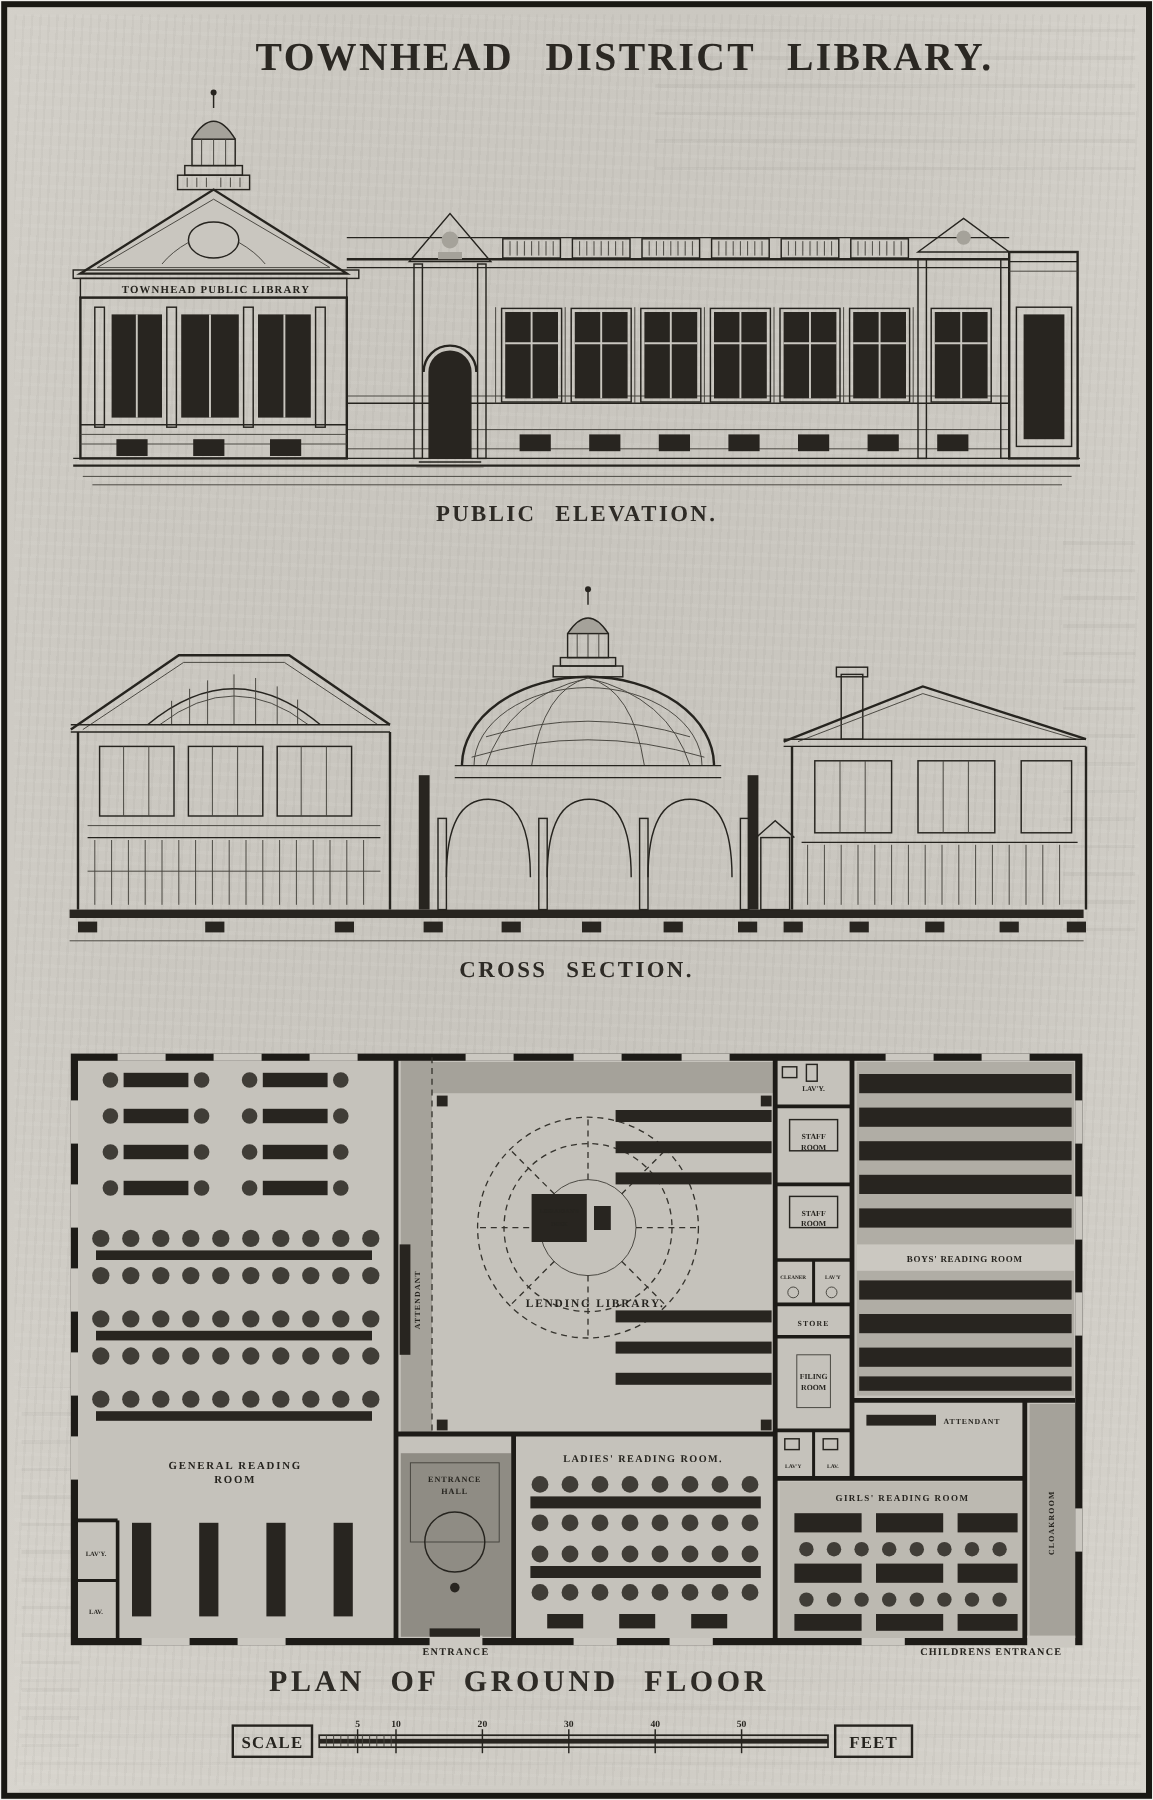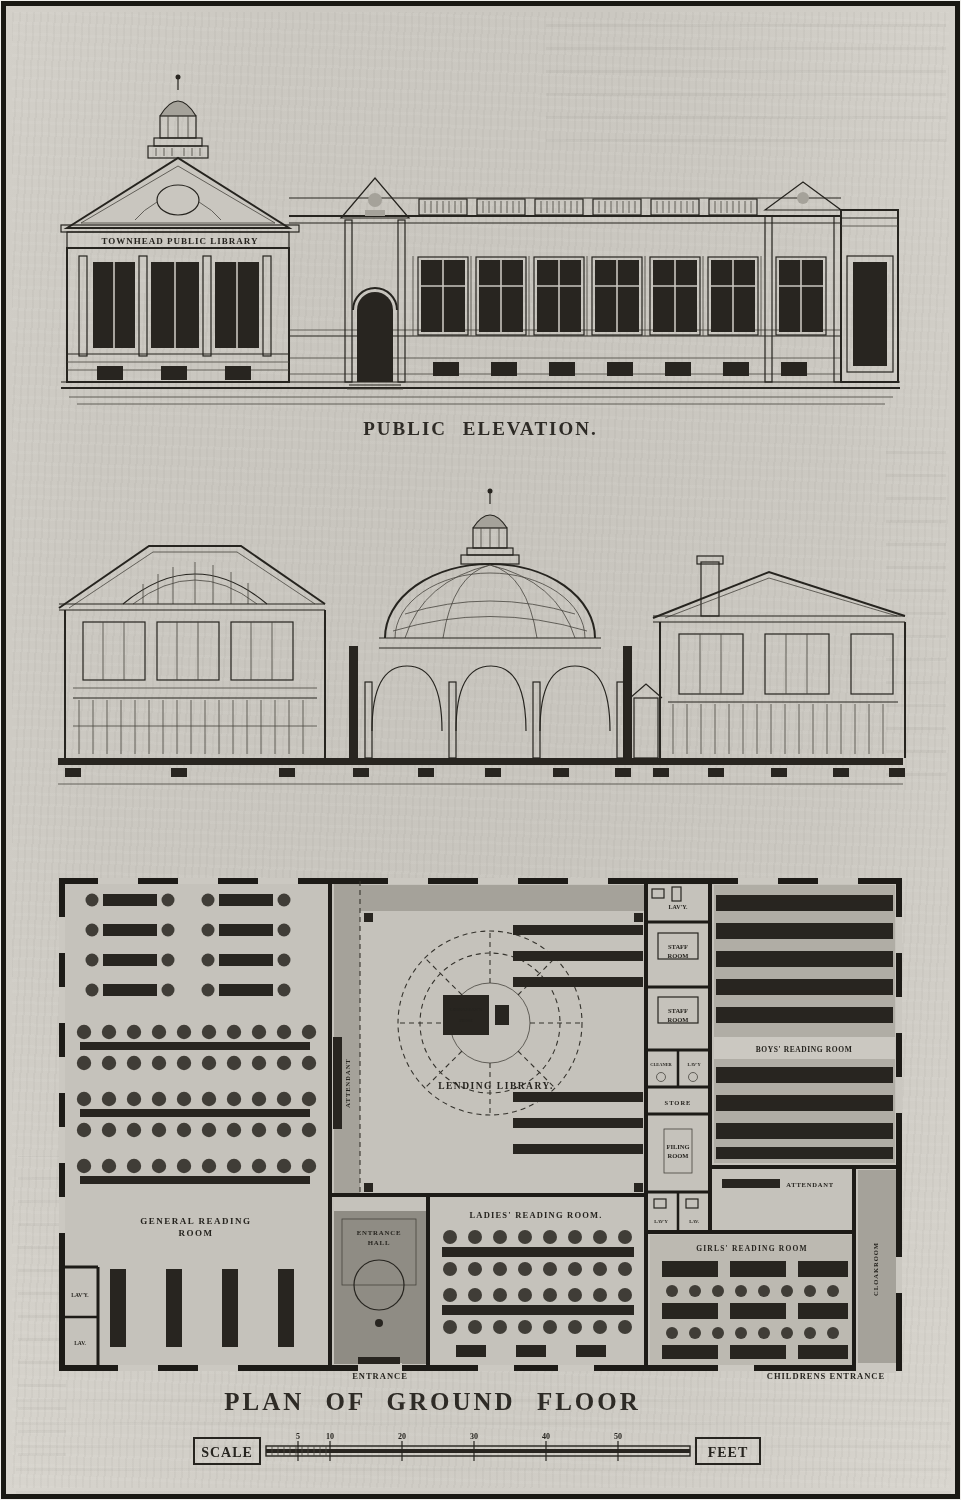--- a/index.html
+++ b/index.html
@@ -36,20 +36,21 @@
 
 <div class="page">
  <div class="frame">
   <div class="tex"></div>
   <div class="bleed" style="left:540px;top:18px;width:400px;height:118px;"></div>
   <div class="bleed" style="left:880px;top:440px;width:60px;height:330px;"></div>
   <div class="bleed" style="left:12px;top:1150px;width:48px;height:300px;"></div>
   <div class="bleed" style="left:10px;top:1392px;width:935px;height:96px;opacity:.4;"></div>
  </div>
 
+ <div class="title">TOWNHEAD DISTRICT LIBRARY.</div>
 
  <svg style="left:53px;top:70px;" width="855" height="344" viewBox="0 0 855 344">
   <defs>
    <g id="win">
      <rect x="-3" y="-3" width="50" height="78" class="ln"></rect>
      <rect x="0" y="0" width="44" height="72" class="dk"></rect>
      <line x1="22" y1="0" x2="22" y2="72" stroke="#c9c6bf" stroke-width="1.6"></line>
      <line x1="0" y1="26" x2="44" y2="26" stroke="#c9c6bf" stroke-width="1.6"></line>
    </g>
    <g id="bal">
@@ -322,20 +323,21 @@
           <line x1="760" y1="218" x2="760" y2="268"></line>
           <line x1="774" y1="218" x2="774" y2="268"></line>
     <line x1="788" y1="218" x2="788" y2="268"></line>
           <line x1="802" y1="218" x2="802" y2="268"></line>
           <line x1="816" y1="218" x2="816" y2="268"></line>
     <line x1="830" y1="218" x2="830" y2="268"></line>
    </g>
   </g>
  </svg>
 
+ <div class="cap cap2">CROSS SECTION.</div>
 
  <svg style="left:58px;top:877px;" width="845" height="505" viewBox="0 0 845 505">
   <defs>
    <g id="tbl">
      <circle cx="-38" cy="5" r="6.5" class="ck"></circle>
           <circle cx="38" cy="5" r="6.5" class="ck"></circle>
      <rect x="-27" y="-1" width="54" height="12" class="dk"></rect>
    </g>
    <g id="crowA" class="ck">
      <circle cx="0" r="7.2"></circle>

